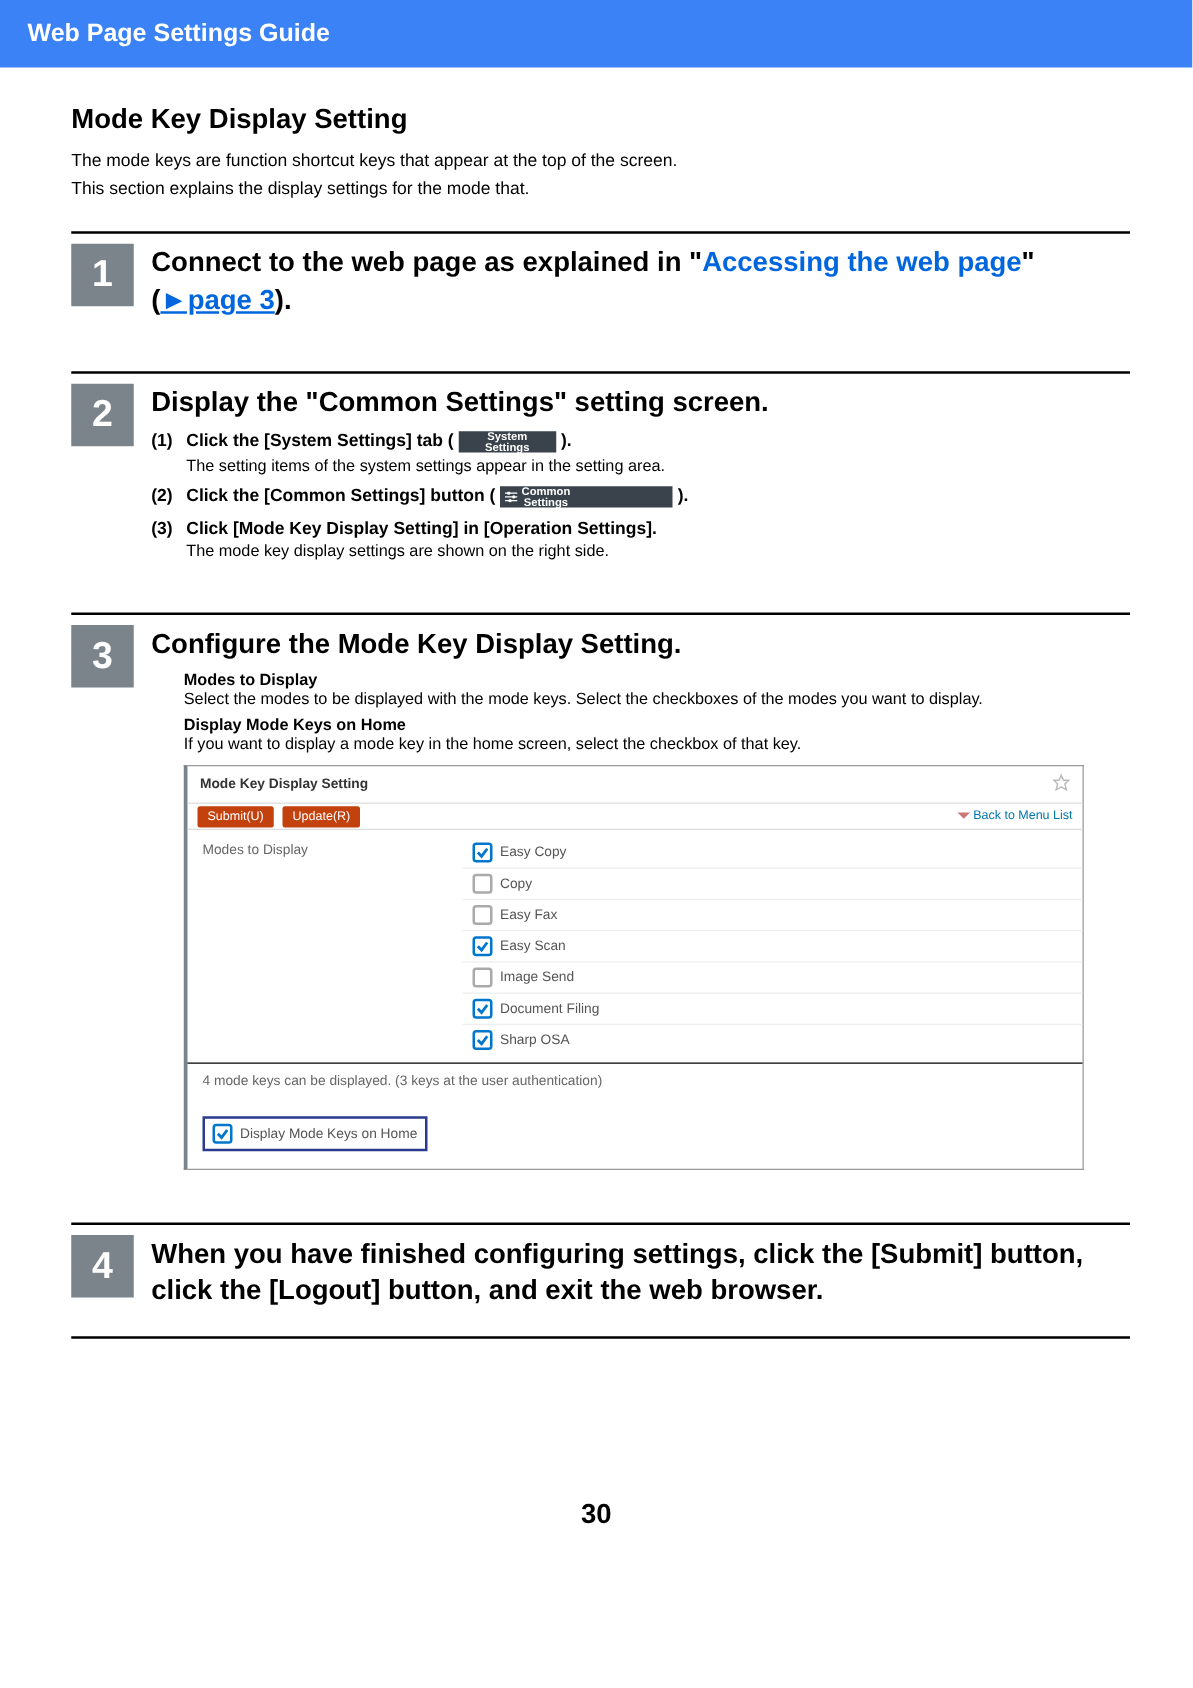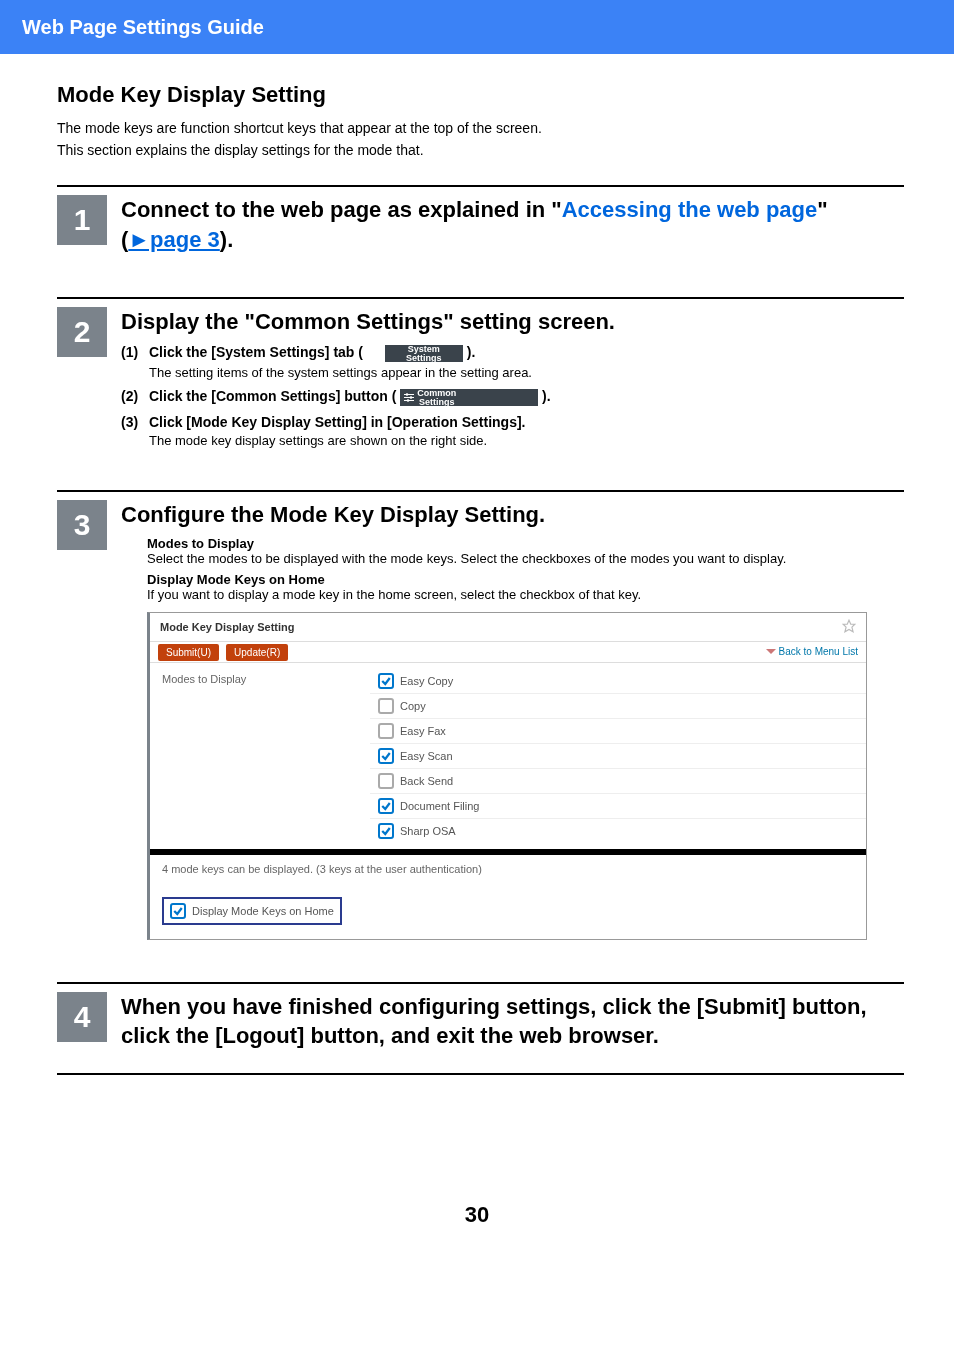--- a/index.html
+++ b/index.html
@@ -20,21 +20,21 @@
 .step-body .step-heading { font-size: 22px; font-weight: bold; line-height: 1.35; }
 .link-blue { color: #0066dd; font-weight: bold; }
 .link-page { color: #0066dd; text-decoration: underline; font-weight: bold; }
 
 .sub-step { margin-top: 8px; display: flex; align-items: flex-start; }
 .sub-step .num { font-weight: bold; width: 28px; flex-shrink: 0; font-size: 14px; }
 .sub-step .txt { flex: 1; font-size: 14px; }
 .sub-step .txt .bold { font-weight: bold; }
 .sub-desc { margin-left: 0; font-size: 13px; margin-top: 3px; }
 
-.tab-chip { display: inline-flex; align-items: center; justify-content: center; background: #3a434b; color: #fff; font-size: 9px; height: 17px; width: 78px; vertical-align: middle; line-height: 1; margin-left: 18px; }
+.tab-chip { display: inline-flex; align-items: center; justify-content: center; background: #3a434b; color: #fff; font-size: 9px; height: 17px; width: 78px; vertical-align: middle; line-height: 1; }
 .btn-chip { display: inline-flex; align-items: center; background: #3a434b; color: #fff; font-size: 9px; height: 17px; width: 138px; padding: 0 4px; vertical-align: middle; line-height: 1; }
 .btn-chip svg { width: 10px; height: 10px; margin-right: 3px; }
 
 .cfg-group { padding-left: 26px; margin-top: 6px; }
 .cfg-group .hdr { font-weight: bold; font-size: 13px; }
 .cfg-group .desc { font-size: 13px; margin-bottom: 6px; }
 
 .screenshot { margin: 10px 0 0 26px; border: 1px solid #999; border-left: 3px solid #7b838b; width: 720px; font-size: 11px; color: #555; }
 .ss-title { padding: 6px 10px; font-weight: bold; color: #333; display: flex; justify-content: space-between; align-items: center; border-bottom: 1px solid #ddd; }
 .ss-title .star { color: #ccc; }
@@ -44,21 +44,21 @@
 .ss-back::before { content: ""; width: 0; height: 0; border-style: solid; border-width: 5px 5px 0 5px; border-color: #c77 transparent transparent transparent; margin-right: 3px; transform: rotate(0deg); }
 .ss-table { display: flex; }
 .ss-left { width: 220px; padding: 10px 12px; color: #666; }
 .ss-right { flex: 1; padding: 6px 0; }
 .ss-row { display: flex; align-items: center; padding: 4px 8px; border-bottom: 1px solid #eee; }
 .ss-row:last-child { border-bottom: none; }
 .ss-cb { width: 16px; height: 16px; border: 2px solid #aaa; border-radius: 3px; margin-right: 6px; display: flex; align-items: center; justify-content: center; }
 .ss-cb.checked { border-color: #0077cc; }
 .ss-cb.checked svg { width: 12px; height: 12px; }
 .ss-cb svg path { stroke: #0077cc; stroke-width: 3; fill: none; }
-.ss-note { padding: 8px 12px; color: #666; border-top: 6px solid #000000; }
+.ss-note { padding: 8px 12px; color: #666; border-top: 1px solid #000000; }
 .ss-home { margin: 14px 12px; display: inline-flex; align-items: center; border: 2px solid #2a3b8f; padding: 4px 6px; color: #555; }
 .ss-home .ss-cb { margin-right: 6px; }
 
 .page-number { text-align: center; font-size: 22px; font-weight: bold; margin: 95px 0 30px 0; }
 </style>
 </head>
 <body>
 
 <div class="header-bar">
   <h1>Web Page Settings Guide</h1>
@@ -190,21 +190,21 @@
                 <div class="ss-row">
                   <span class="ss-cb checked">
                     <svg viewBox="0 0 16 16">
                       <path d="M3 8 L7 12 L13 4"></path>
                     </svg>
                   </span>
                   <span>Easy Scan</span>
                 </div>
                 <div class="ss-row">
                   <span class="ss-cb"></span>
-                  <span>Back Send</span>
+                  <span>Image Send</span>
                 </div>
                 <div class="ss-row">
                   <span class="ss-cb checked">
                     <svg viewBox="0 0 16 16">
                       <path d="M3 8 L7 12 L13 4"></path>
                     </svg>
                   </span>
                   <span>Document Filing</span>
                 </div>
                 <div class="ss-row">

